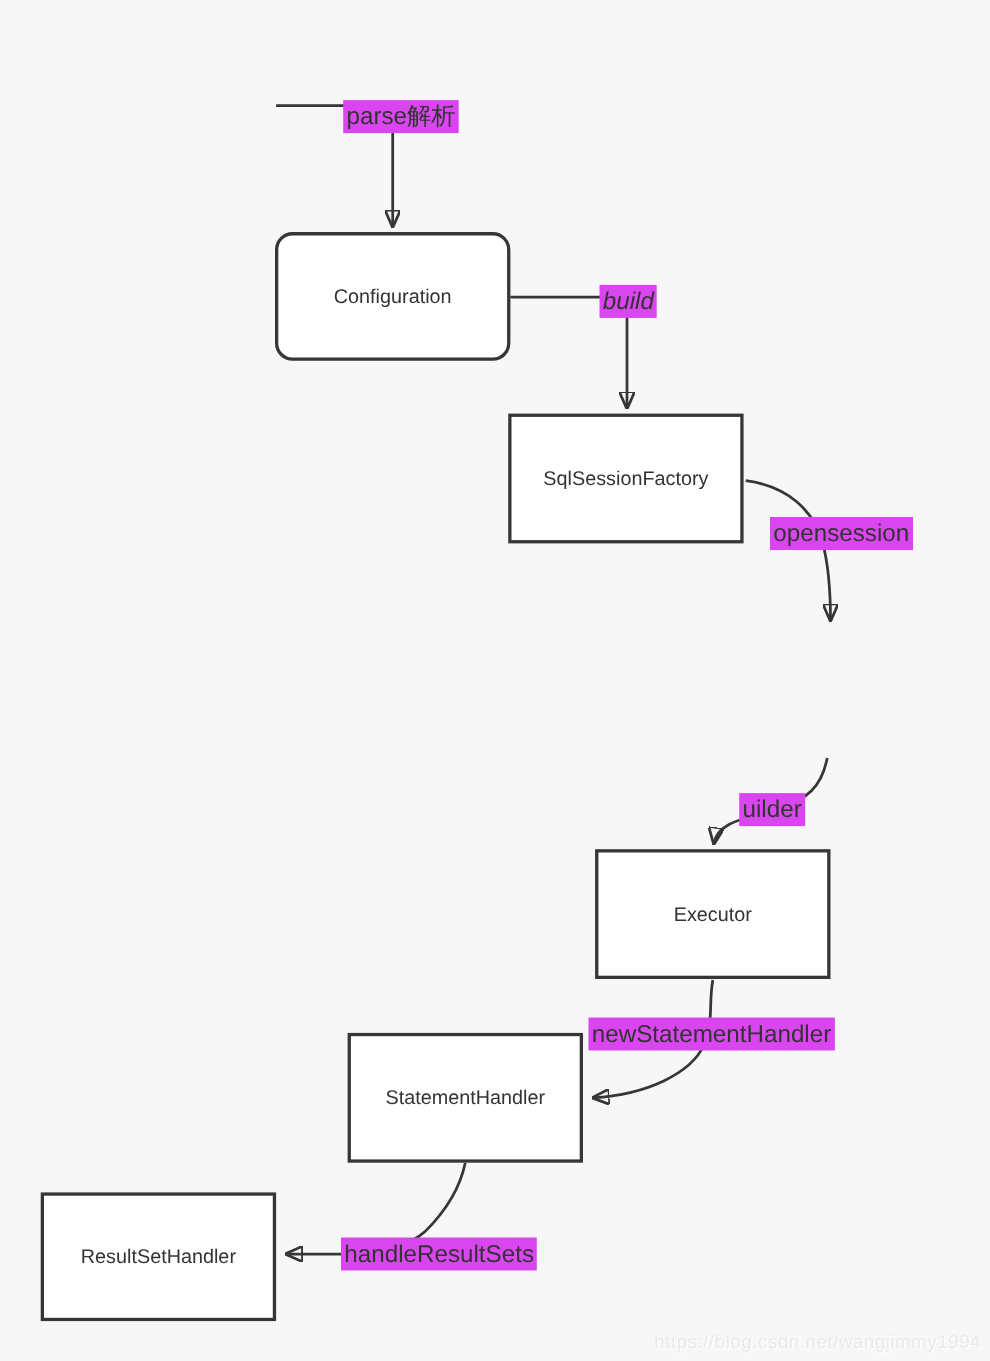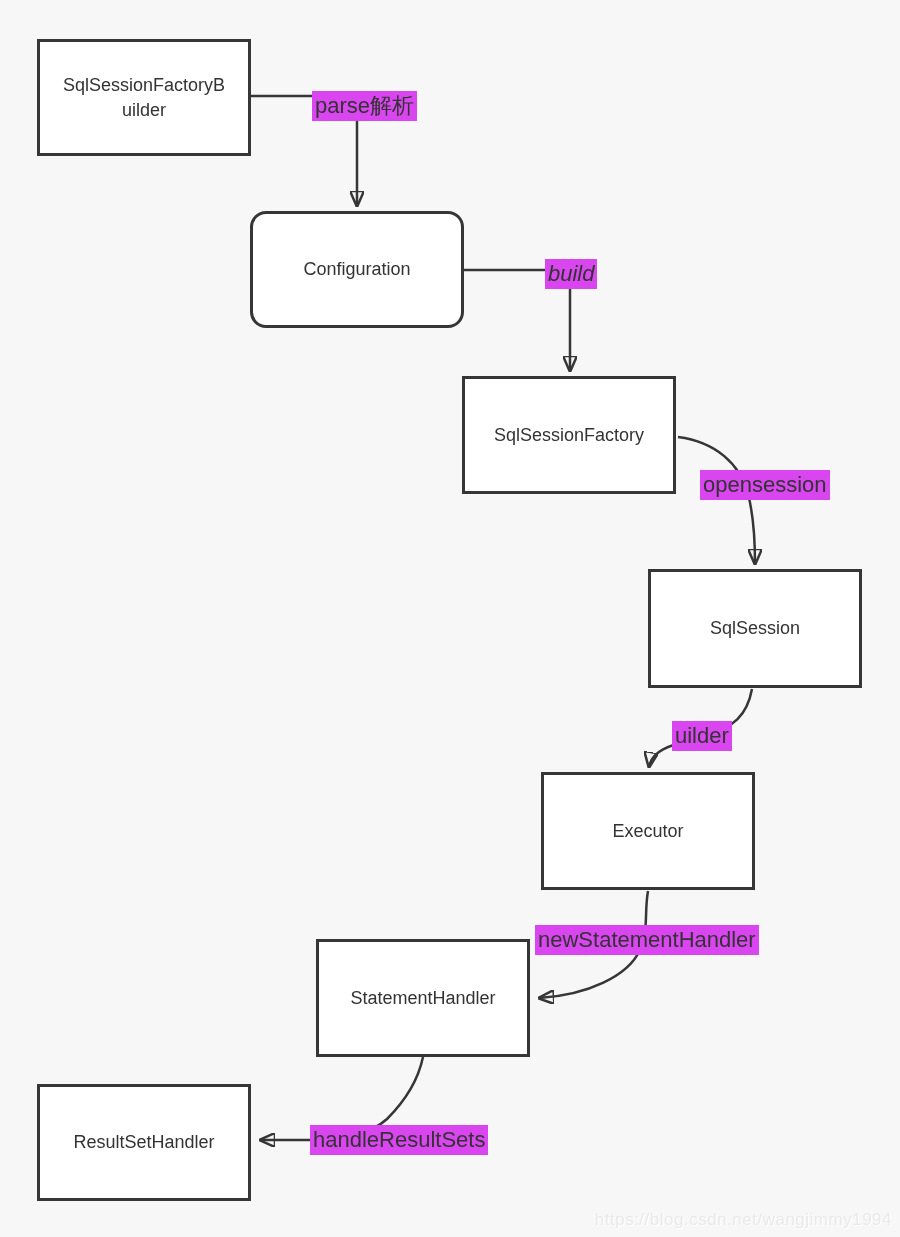--- a/index.html
+++ b/index.html
@@ -76,36 +76,29 @@
       </marker>
     </defs>
     <path d="M 251 96 H 357 V 206" marker-end="url(#arrow)"></path>
     <path d="M 464 270 H 570 V 371" marker-end="url(#arrow)"></path>
     <path d="M 678 437 C 716 442 740 464 748 494 C 753 513 755 532 755 564" marker-end="url(#arrow)"></path>
     <path d="M 752 689 C 747 716 733 727 708 735 C 678 744 652 747 649 767" marker-end="url(#arrow)"></path>
     <path d="M 648 891 C 644 914 649 928 640 950 C 628 976 588 995 539 998" marker-end="url(#arrow)"></path>
     <path d="M 423 1057 C 418 1081 406 1100 387 1119 C 371 1134 340 1140 310 1140 H 260" marker-end="url(#arrow)"></path>
   </svg>
 
-  <div class="node" style="left:37px; top:39px; height:117px;">
-    <span class="node-label">SqlSessionFactoryB
-uilder</span>
-  </div>
 
   <div class="node" style="left:250px; top:211px; height:117px;border-radius:16px;">
     <span class="node-label">Configuration</span>
   </div>
 
   <div class="node" style="left:462px; top:376px;">
     <span class="node-label">SqlSessionFactory</span>
   </div>
 
-  <div class="node" style="left:648px; top:569px; height:119px;">
-    <span class="node-label">SqlSession</span>
-  </div>
 
   <div class="node" style="left:541px; top:772px;">
     <span class="node-label">Executor</span>
   </div>
 
   <div class="node" style="left:316px; top:939px;">
     <span class="node-label">StatementHandler</span>
   </div>
 
   <div class="node" style="left:37px; top:1084px; height:117px;">

